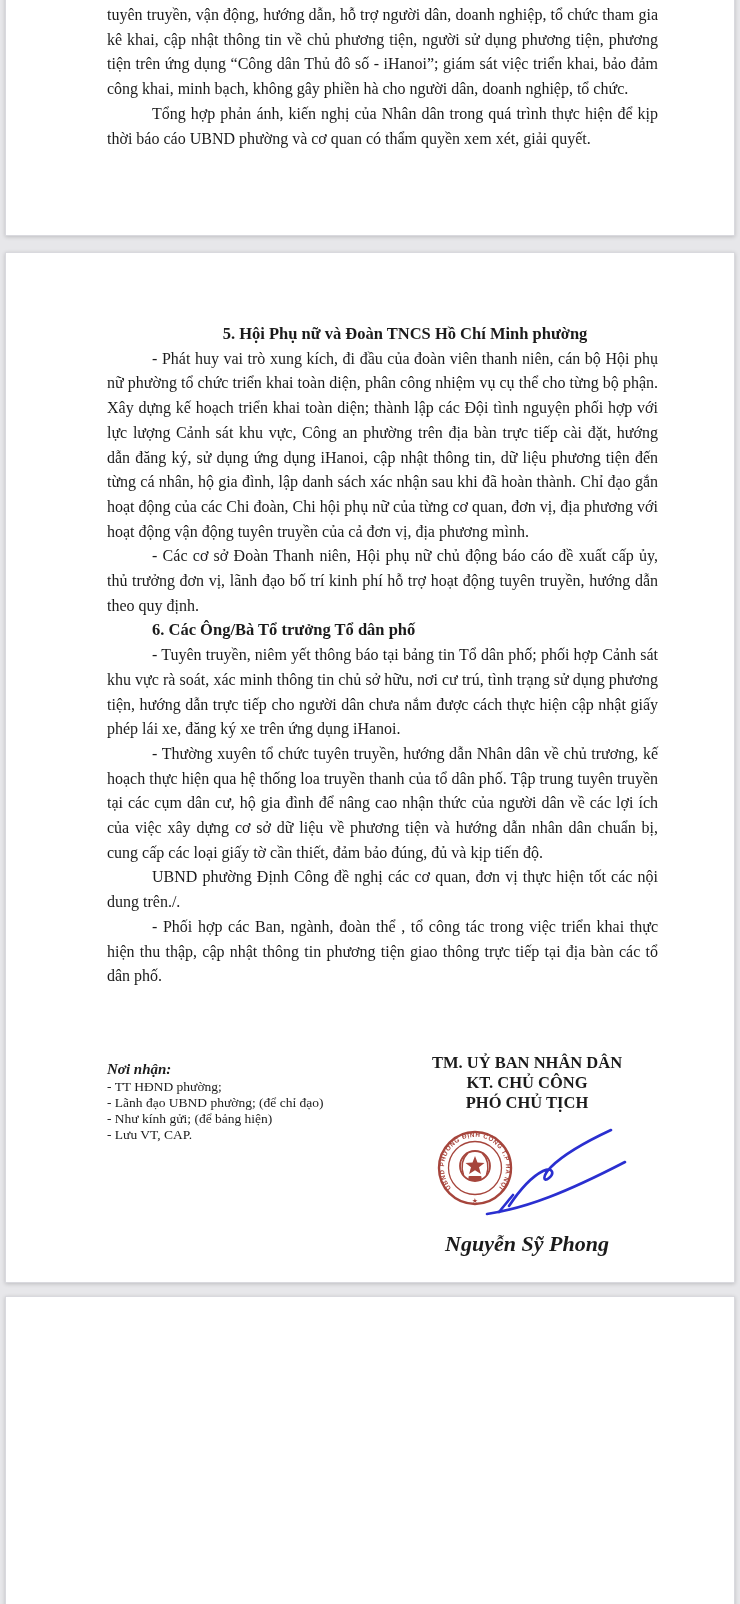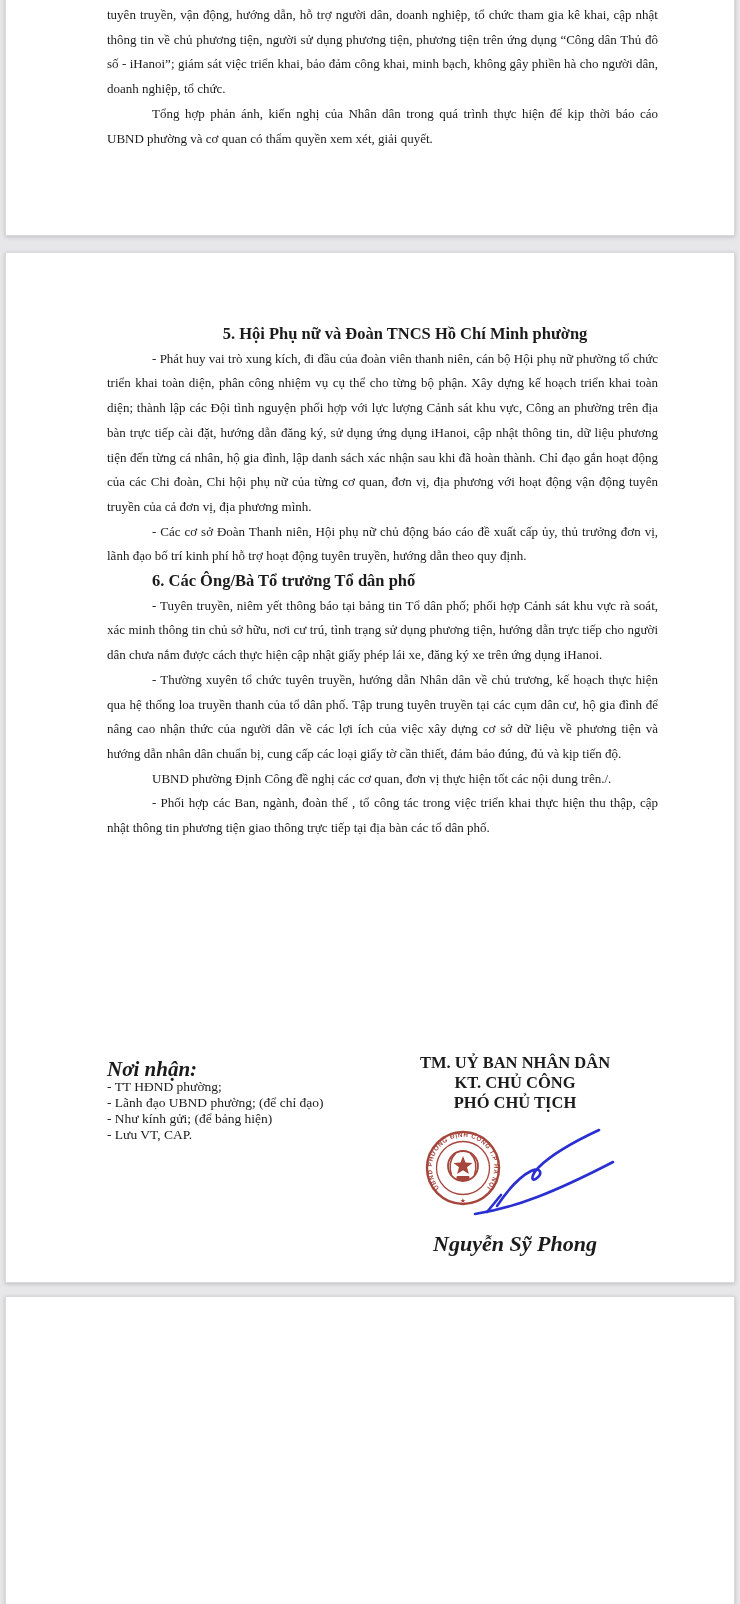--- a/index.html
+++ b/index.html
@@ -19,21 +19,21 @@
     border:1px solid #d9d9de;
     box-shadow:0 1px 4px rgba(0,0,0,0.18);
     box-sizing:border-box;
     overflow:hidden;
   }
   #page-1{top:-12px;height:248px;padding:14px 76px 0 101px;}
   #page-2{top:252px;height:1031px;padding:0 76px 0 101px;position:absolute;}
   #page-3{top:1296px;height:330px;}
   .para{
     margin:0;
-    font-size:13px;
+    font-size:16px;
     line-height:24.7px;
     text-align:justify;
     text-indent:45px;
   }
   .para.no-indent{text-indent:0;}
   .heading{
     margin:0;
     font-size:16.5px;
     line-height:24.7px;
     font-weight:bold;
@@ -43,26 +43,26 @@
   .footer{
     position:absolute;
     left:101px;right:76px;top:800px;
     height:228px;
   }
   .recipients{
     position:absolute;left:0;top:8px;width:300px;
     font-size:13.5px;line-height:16px;
   }
   .recipients-title{
-    font-weight:bold;font-style:italic;font-size:21px;
+    font-weight:bold;font-style:italic;font-size:15px;
     margin-bottom:2px;
   }
   .recipient-item{white-space:pre-wrap;}
   .sig-block{
-    position:absolute;left:292px;top:0;width:232px;
+    position:absolute;left:304px;top:0;width:232px;
     text-align:center;
   }
   .sig-line{
     font-weight:bold;font-size:16.5px;line-height:20px;
     white-space:nowrap;
   }
   .stamp-wrap{position:relative;height:104px;margin-top:3px;}
   .stamp-wrap svg{position:absolute;left:0;top:0;}
   .signer-name{
     font-weight:bold;font-size:22px;margin-top:11px;

